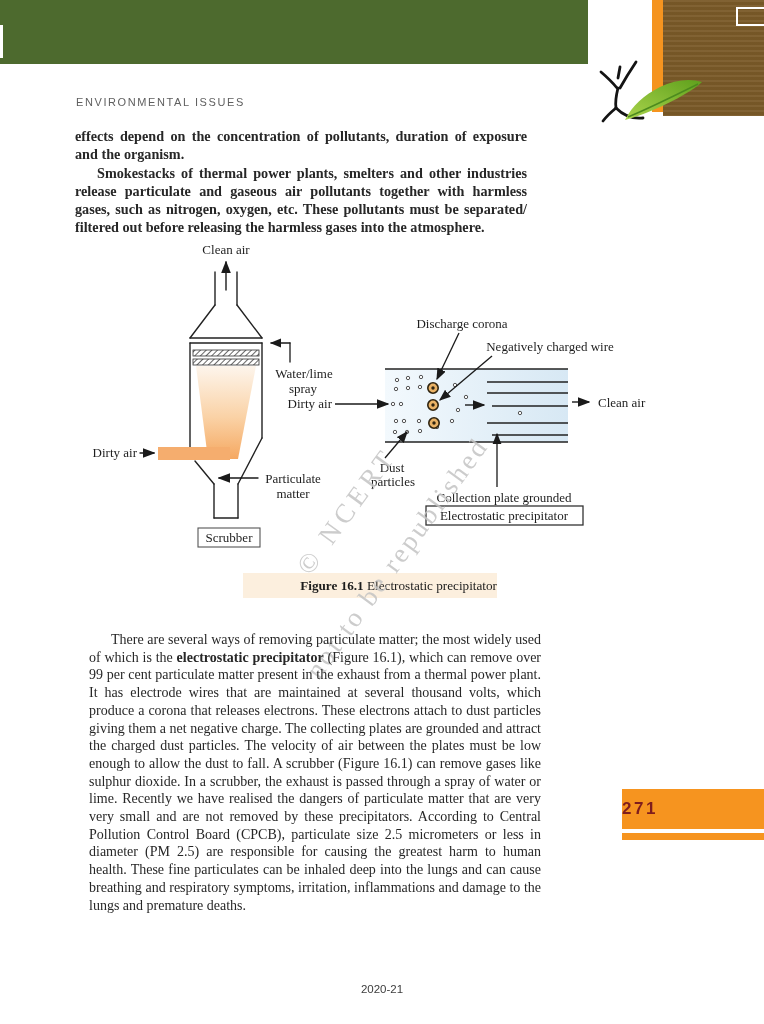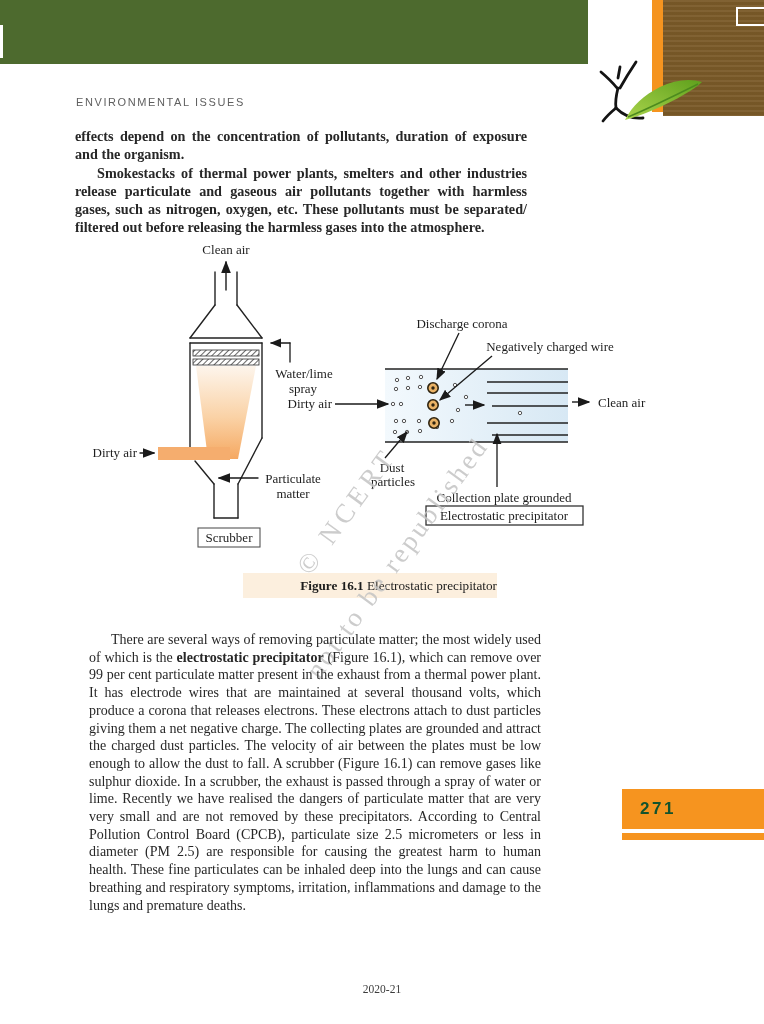--- a/index.html
+++ b/index.html
@@ -31,25 +31,25 @@
   .fig-label{font:13px "Liberation Serif",serif;fill:#1e1e1e;}
   .fig-caption{left:243px;top:573px;width:254px;height:25px;background:#fcefde;
     text-align:right;line-height:25px;font-size:13.2px;color:#1c1c1c;z-index:1;}
   
   .wm{position:absolute;font-family:"Liberation Serif",serif;color:#c4c4c4;opacity:.85;
     transform-origin:left center;white-space:nowrap;z-index:2;}
   .wm1{left:303px;top:556px;font-size:27px;letter-spacing:5px;transform:rotate(-54deg);}
   .wm2{left:312px;top:660px;font-size:27px;letter-spacing:3px;transform:rotate(-54deg);}
   
   .pagenum-box{left:622px;top:789px;width:142px;height:40px;background:#f6941f;z-index:3;}
-  .pagenum-box span{display:block;margin-left:18px;line-height:40px;color:#14532d;
+  .pagenum-box span{display:block;line-height:40px;color:#7f1d1d;
     font-family:"Liberation Sans",sans-serif;font-weight:bold;font-size:17px;letter-spacing:2.5px;}
   .pagenum-strip{left:622px;top:833px;width:142px;height:7px;background:#f6941f;z-index:3;}
   
-  .footer{left:0;top:983px;width:764px;text-align:center;font-family:Liberation Serif, serif;
+  .footer{left:0;top:983px;width:764px;text-align:center;font-family:Liberation Sans, sans-serif;
     font-size:11.5px;color:#3c3c3c;z-index:3;}
 </style>
 </head>
 <body>
 
 <div class="page">
 
   <div class="abs green-bar"></div>
   <div class="abs left-notch"></div>
   <div class="abs orange-strip"></div>

